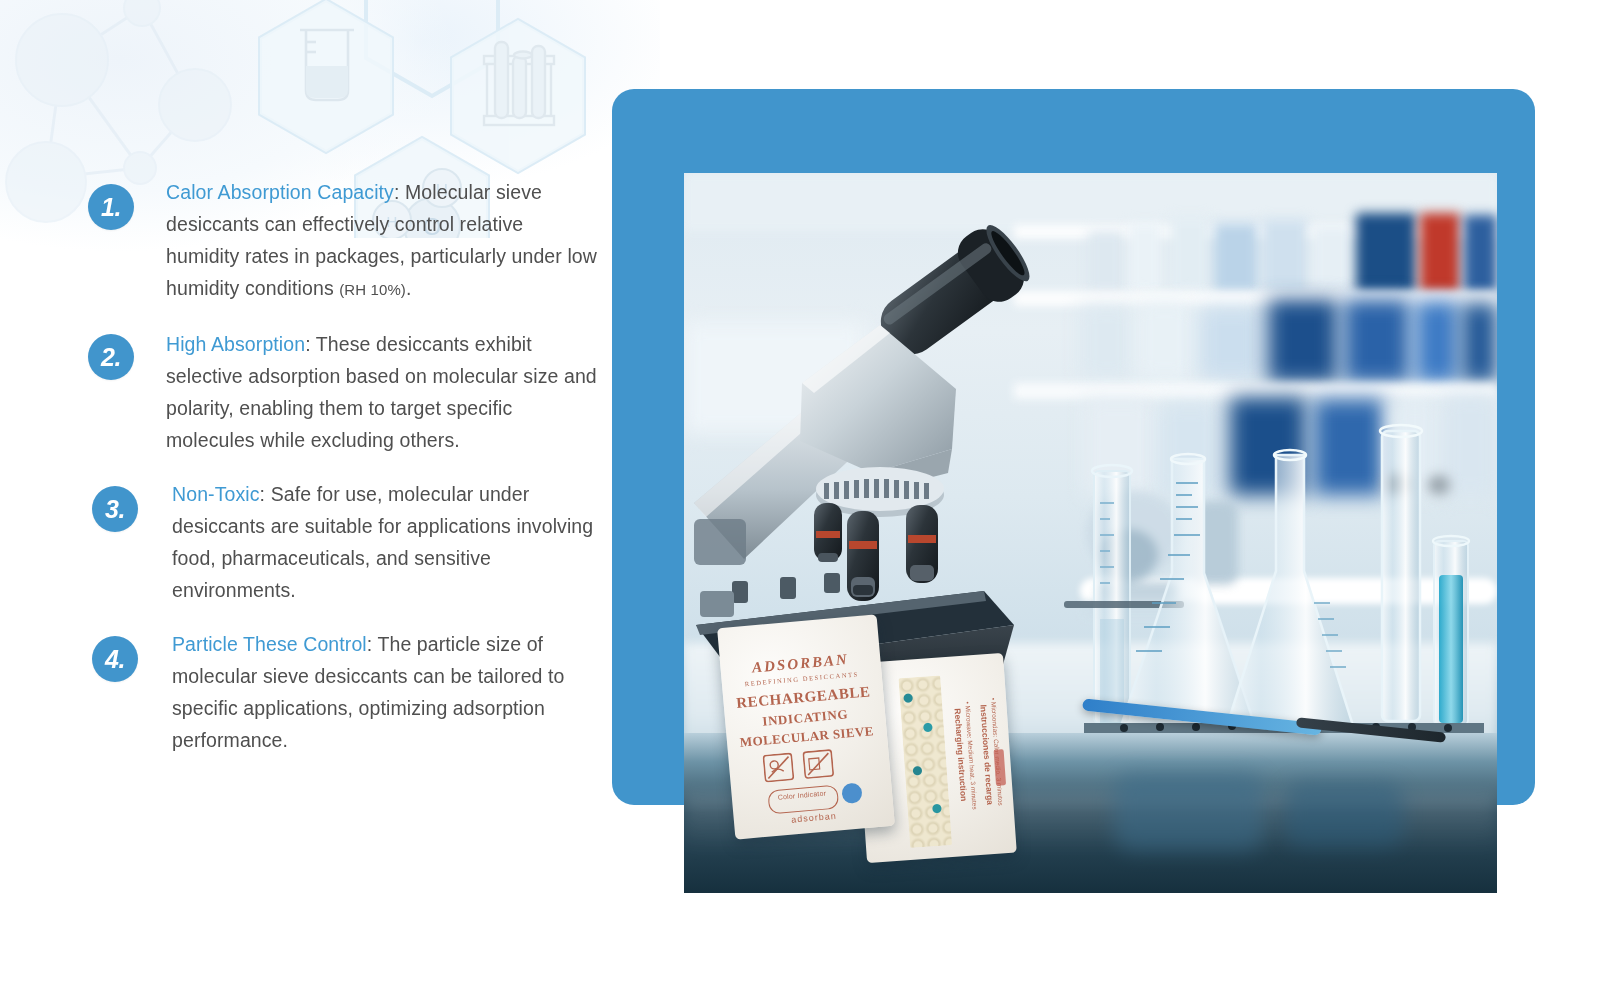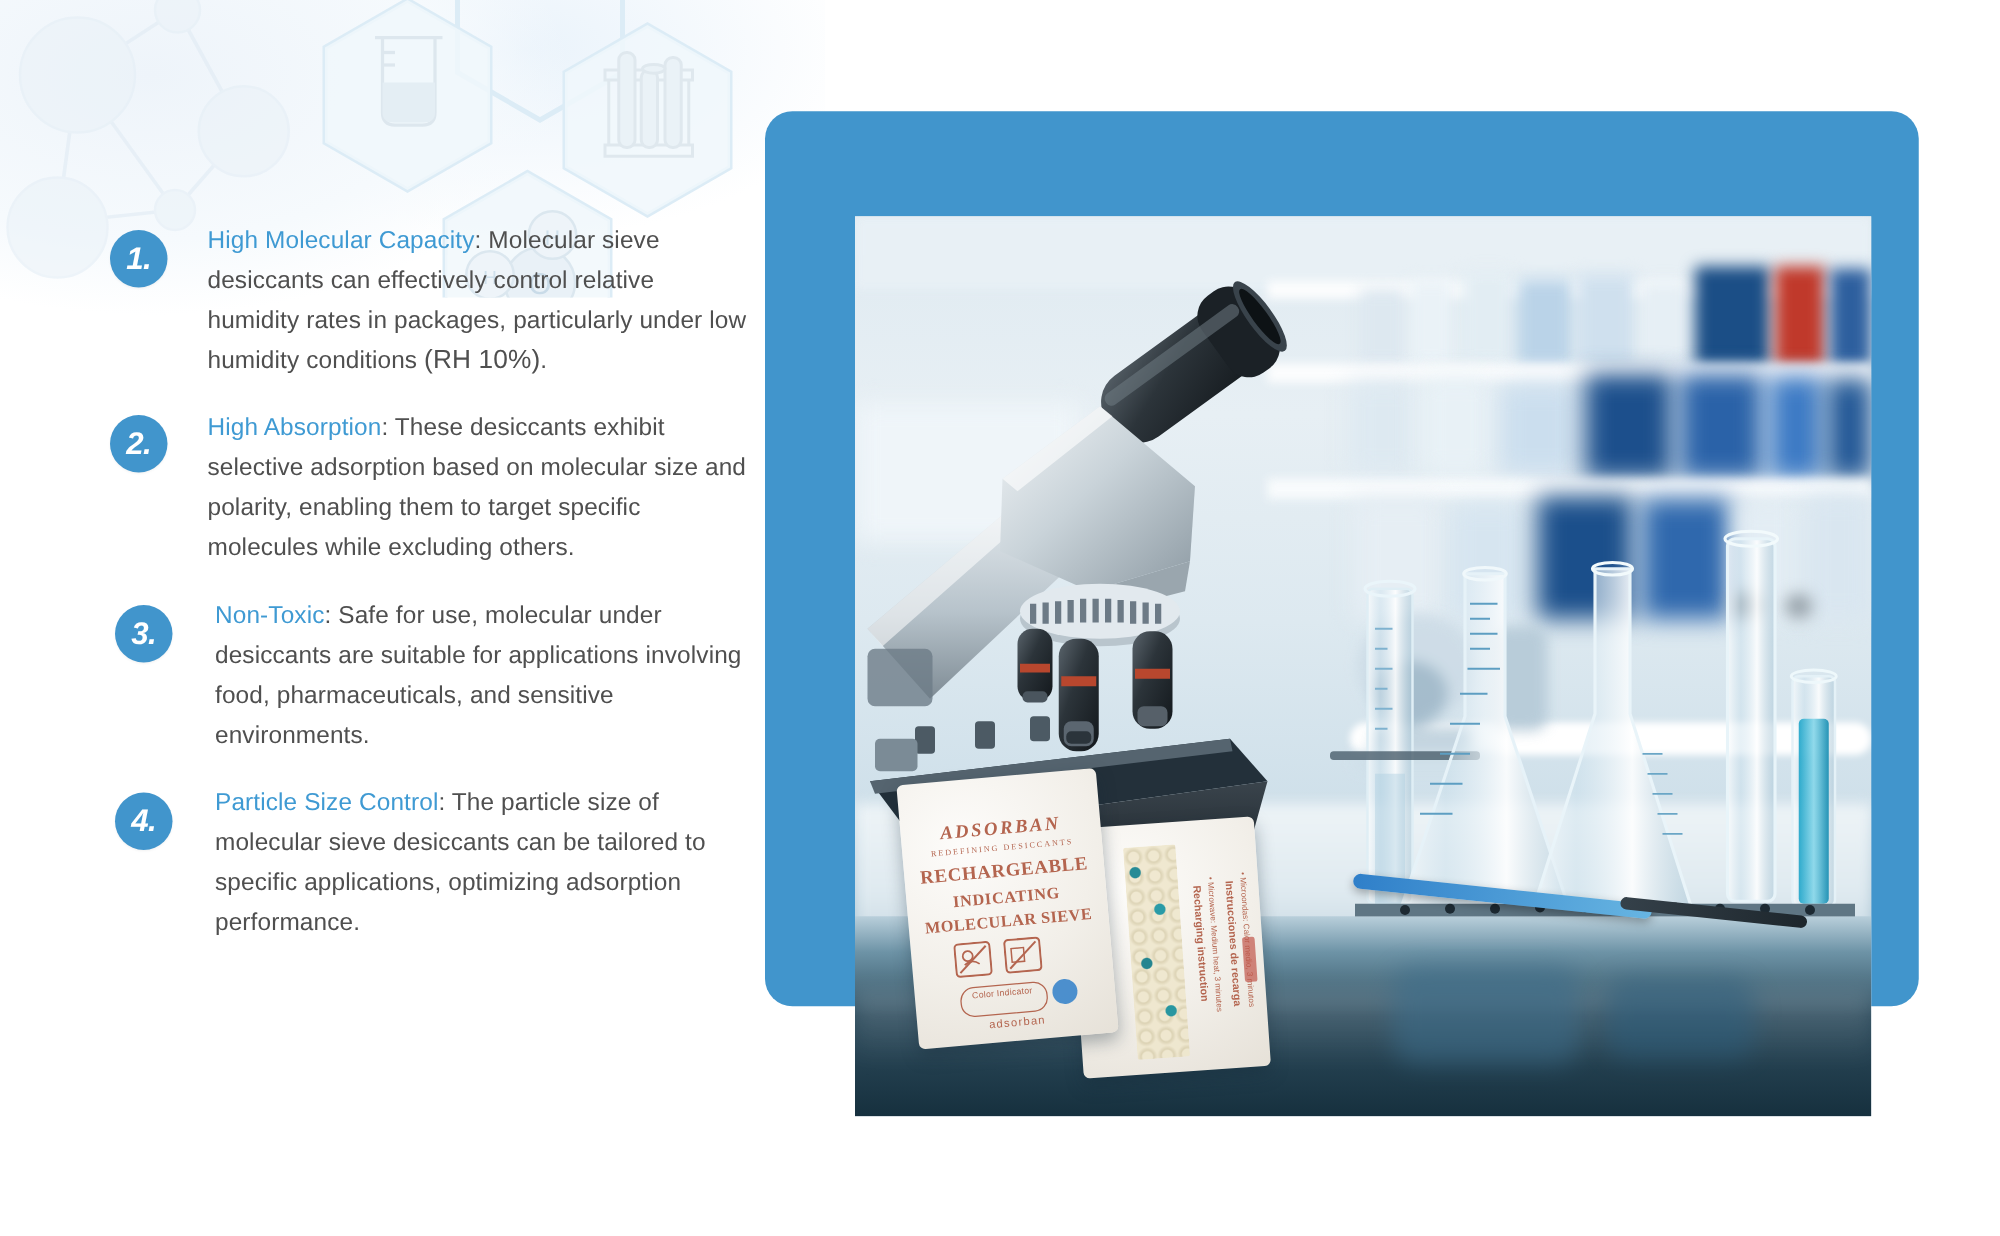--- a/index.html
+++ b/index.html
@@ -90,21 +90,21 @@
   .feature-text {
     font-size: 19.5px;
     line-height: 32px;
     color: #4f4f4f;
     letter-spacing: 0.1px;
   }
   .feature-term {
     color: #3f9ad3;
   }
   .feature-small {
-    font-size: 21px;
+    font-size: 15px;
   }
 
   
   .photo-panel {
     position: absolute;
     left: 612px;
     top: 89px;
     width: 923px;
     height: 716px;
     background: #4195cc;
@@ -280,42 +280,42 @@
       <text x="246" y="258" font-family="Liberation Sans, sans-serif" font-size="17" fill="#cfe0ec" text-anchor="middle">H</text>
       <text x="196" y="289" font-family="Liberation Sans, sans-serif" font-size="15" fill="#cfe0ec" text-anchor="middle">H</text>
     </g>
   </svg>
 
   <div class="feature-list">
 
     <div class="feature-item">
       <div class="badge">1.</div>
       <div class="feature-text">
-        <span class="feature-term">High Molecular Capacity</span><span>: </span><span>Molecular sieve desiccants can effectively control relative humidity rates in packages, particularly under low humidity conditions </span><span class="feature-small">(RH 10%)</span><span>.</span>
+        <span class="feature-term">Calor Absorption Capacity</span><span>: </span><span>Molecular sieve desiccants can effectively control relative humidity rates in packages, particularly under low humidity conditions </span><span class="feature-small">(RH 10%)</span><span>.</span>
       </div>
     </div>
 
     <div class="feature-item">
       <div class="badge">2.</div>
       <div class="feature-text">
         <span class="feature-term">High Absorption</span><span>: </span><span>These desiccants exhibit selective adsorption based on molecular size and polarity, enabling them to target specific molecules while excluding others.</span>
       </div>
     </div>
 
     <div class="feature-item indent">
       <div class="badge">3.</div>
       <div class="feature-text">
         <span class="feature-term">Non-Toxic</span><span>: </span><span>Safe for use, molecular under desiccants are suitable for applications involving food, pharmaceuticals, and sensitive environments.</span>
       </div>
     </div>
 
     <div class="feature-item indent">
       <div class="badge">4.</div>
       <div class="feature-text">
-        <span class="feature-term">Particle Size Control</span><span>: </span><span>The particle size of molecular sieve desiccants can be tailored to specific applications, optimizing adsorption performance.</span>
+        <span class="feature-term">Particle These Control</span><span>: </span><span>The particle size of molecular sieve desiccants can be tailored to specific applications, optimizing adsorption performance.</span>
       </div>
     </div>
 
   </div>
 
   <div class="photo-panel"></div>
 
   <div class="photo-frame">
     <div class="photo">
 

